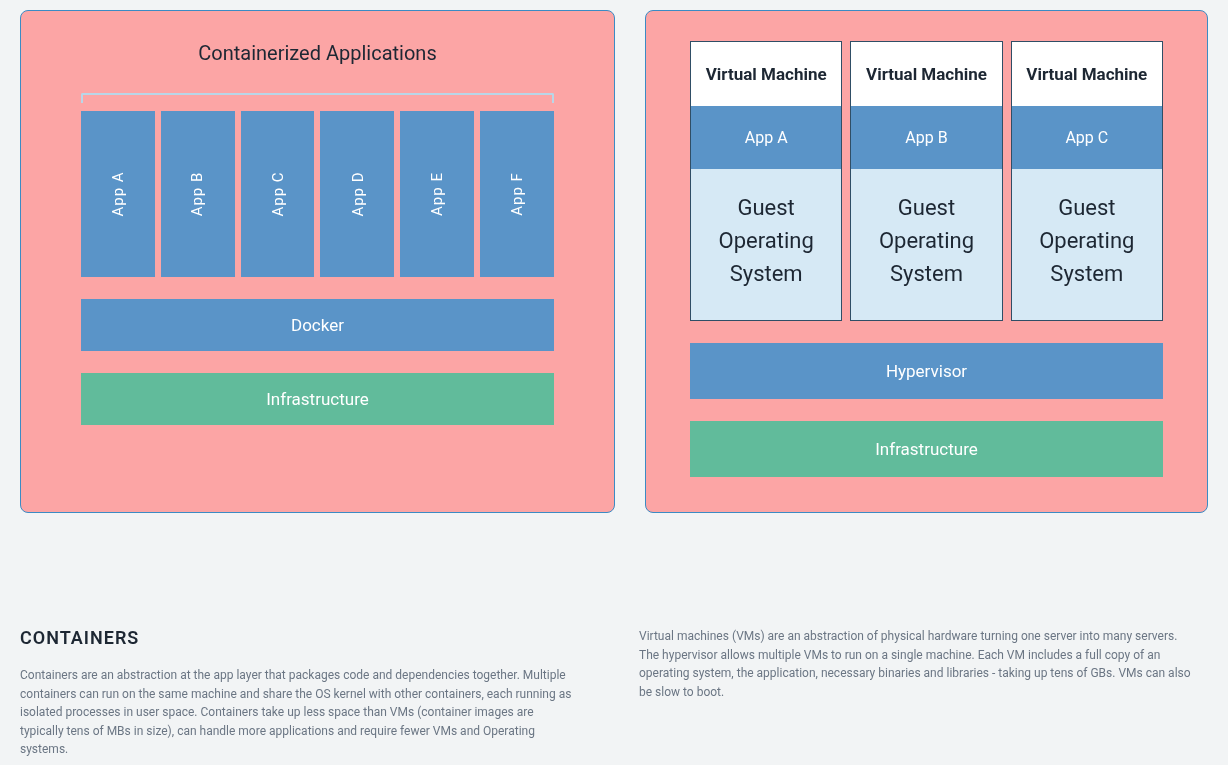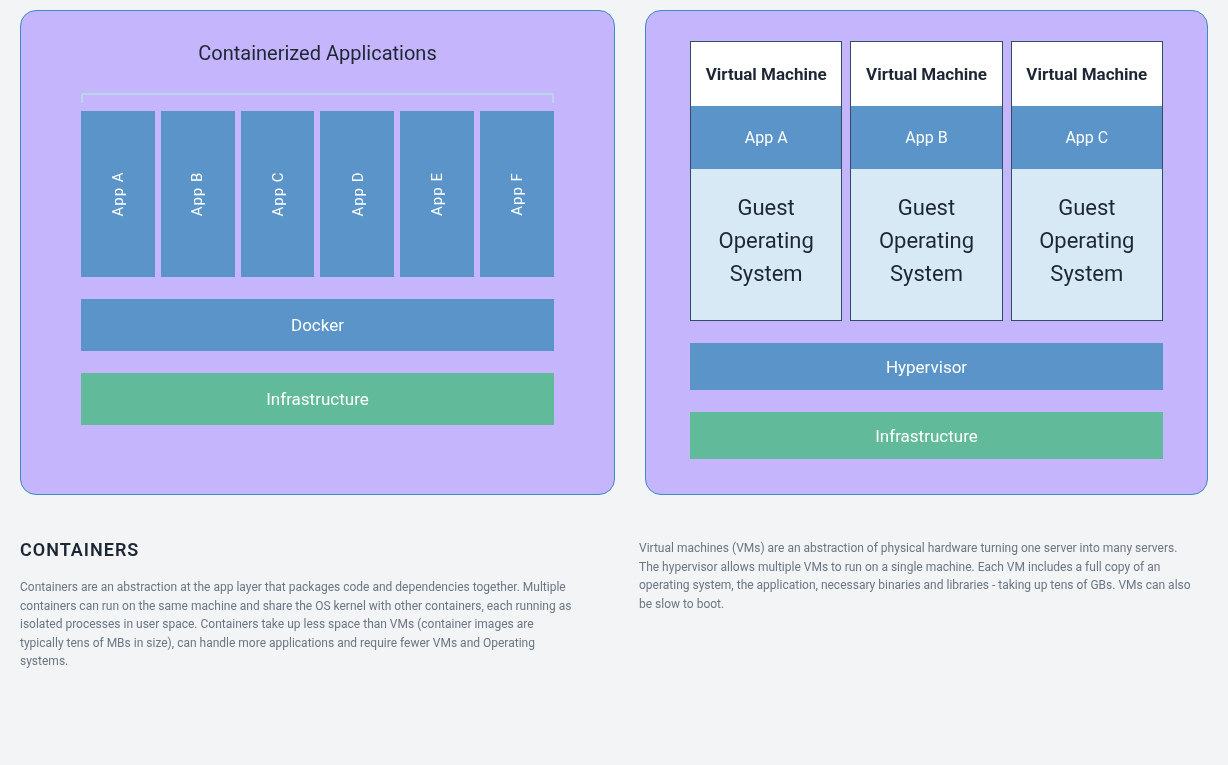--- a/index.html
+++ b/index.html
@@ -11,23 +11,23 @@
       color: #1d2733;
     }
 
     .row {
       display: flex;
       gap: 30px;
     }
 
     .card {
       flex: 1;
-      background: #c4b5fd;
+      background: #fca5a5;
       border: 1px solid #3b8bc4;
-      border-radius: 16px;
+      border-radius: 8px;
       padding: 30px 60px 35px;
     }
 
     
 
     .left-card-title {
       text-align: center;
       font-size: 20px;
       font-weight: 400;
       color: #1d2733;
@@ -110,28 +110,28 @@
 
     .vm-guest {
       background: #d6e9f5;
       color: #1d2733;
       text-align: center;
       padding: 22px 5px 30px;
       font-size: 22px;
       line-height: 1.5;
     }
 
-    .layer.right-layer { height: 47px; }
+    .layer.right-layer { height: 56px; }
 
     
 
     .text-row {
       display: flex;
       gap: 50px;
-      margin-top: 44px;
+      margin-top: 114px;
     }
 
     .text-col { flex: 1; }
 
     .text-col h3 {
       font-size: 18px;
       font-weight: 600;
       letter-spacing: 1px;
       color: #1d2733;
       margin-bottom: 18px;

